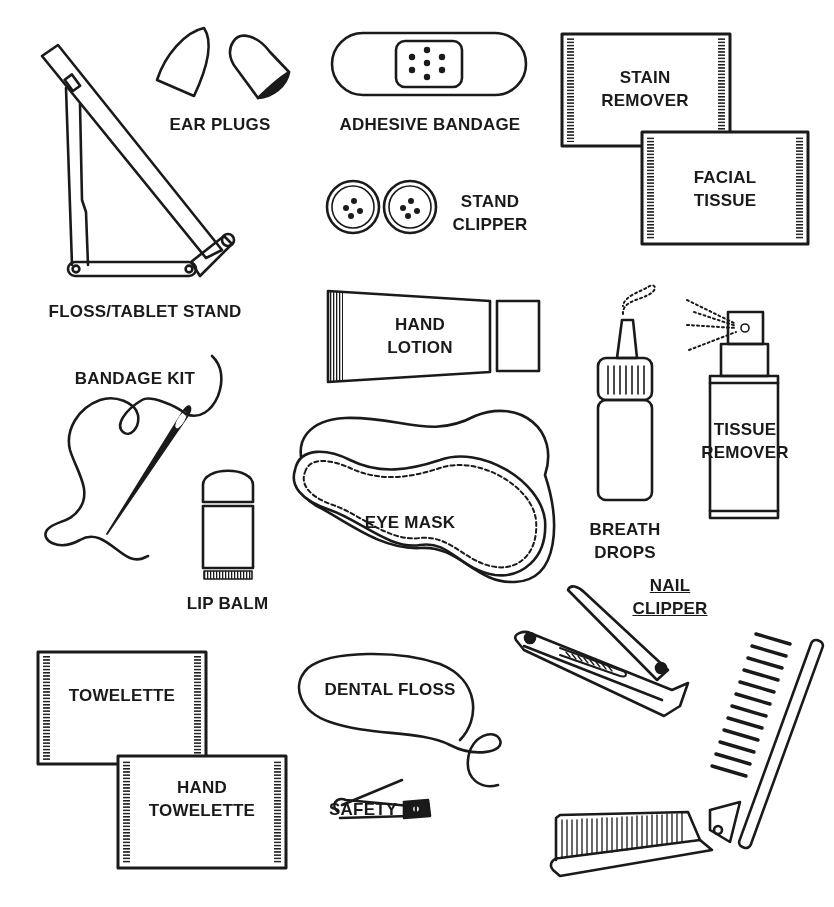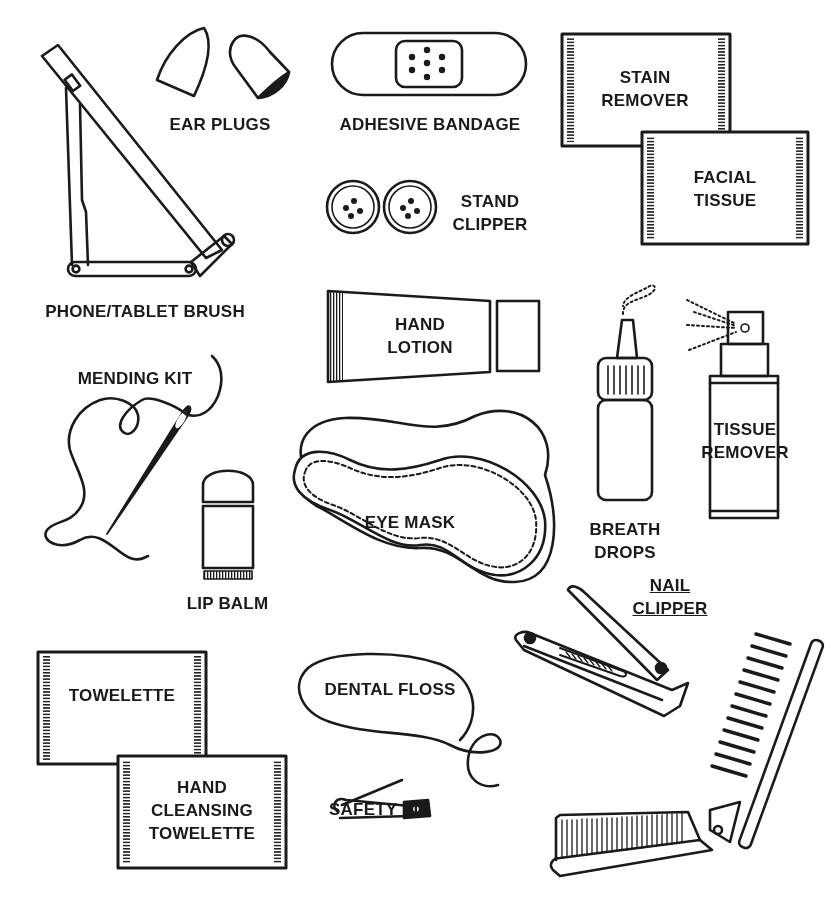--- a/index.html
+++ b/index.html
@@ -251,28 +251,28 @@
 </div>
 <div class="lbl" style="left:660px;top:166px;width:130px;">
   <span>FACIAL</span>
   <span>TISSUE</span>
 </div>
 <div class="lbl" style="left:440px;top:190px;width:100px;">
   <span>STAND</span>
   <span>CLIPPER</span>
 </div>
 <div class="lbl" style="left:30px;top:300px;width:230px;">
-  <span>PHONE/TABLET BRUSH</span>
+  <span>FLOSS/TABLET STAND</span>
 </div>
 <div class="lbl" style="left:370px;top:313px;width:100px;">
   <span>HAND</span>
   <span>LOTION</span>
 </div>
 <div class="lbl" style="left:60px;top:367px;width:150px;">
-  <span>MENDING KIT</span>
+  <span>BANDAGE KIT</span>
 </div>
 <div class="lbl" style="left:690px;top:418px;width:110px;">
   <span>TISSUE</span>
   <span>REMOVER</span>
 </div>
 <div class="lbl" style="left:355px;top:511px;width:110px;">
   <span>EYE MASK</span>
 </div>
 <div class="lbl" style="left:575px;top:518px;width:100px;">
   <span>BREATH</span>
@@ -288,18 +288,17 @@
 <div class="lbl" style="left:48px;top:684px;width:148px;">
   <span>TOWELETTE</span>
 </div>
 <div class="lbl" style="left:310px;top:678px;width:160px;">
   <span>DENTAL FLOSS</span>
 </div>
 <div class="lbl" style="left:545px;top:758px;width:150px;">
 </div>
 <div class="lbl" style="left:128px;top:776px;width:148px;">
   <span>HAND</span>
-  <span>CLEANSING</span>
   <span>TOWELETTE</span>
 </div>
 <div class="lbl" style="left:315px;top:798px;width:130px;">
   <span>SAFETY PIN</span>
 </div>
 
 </body></html>

